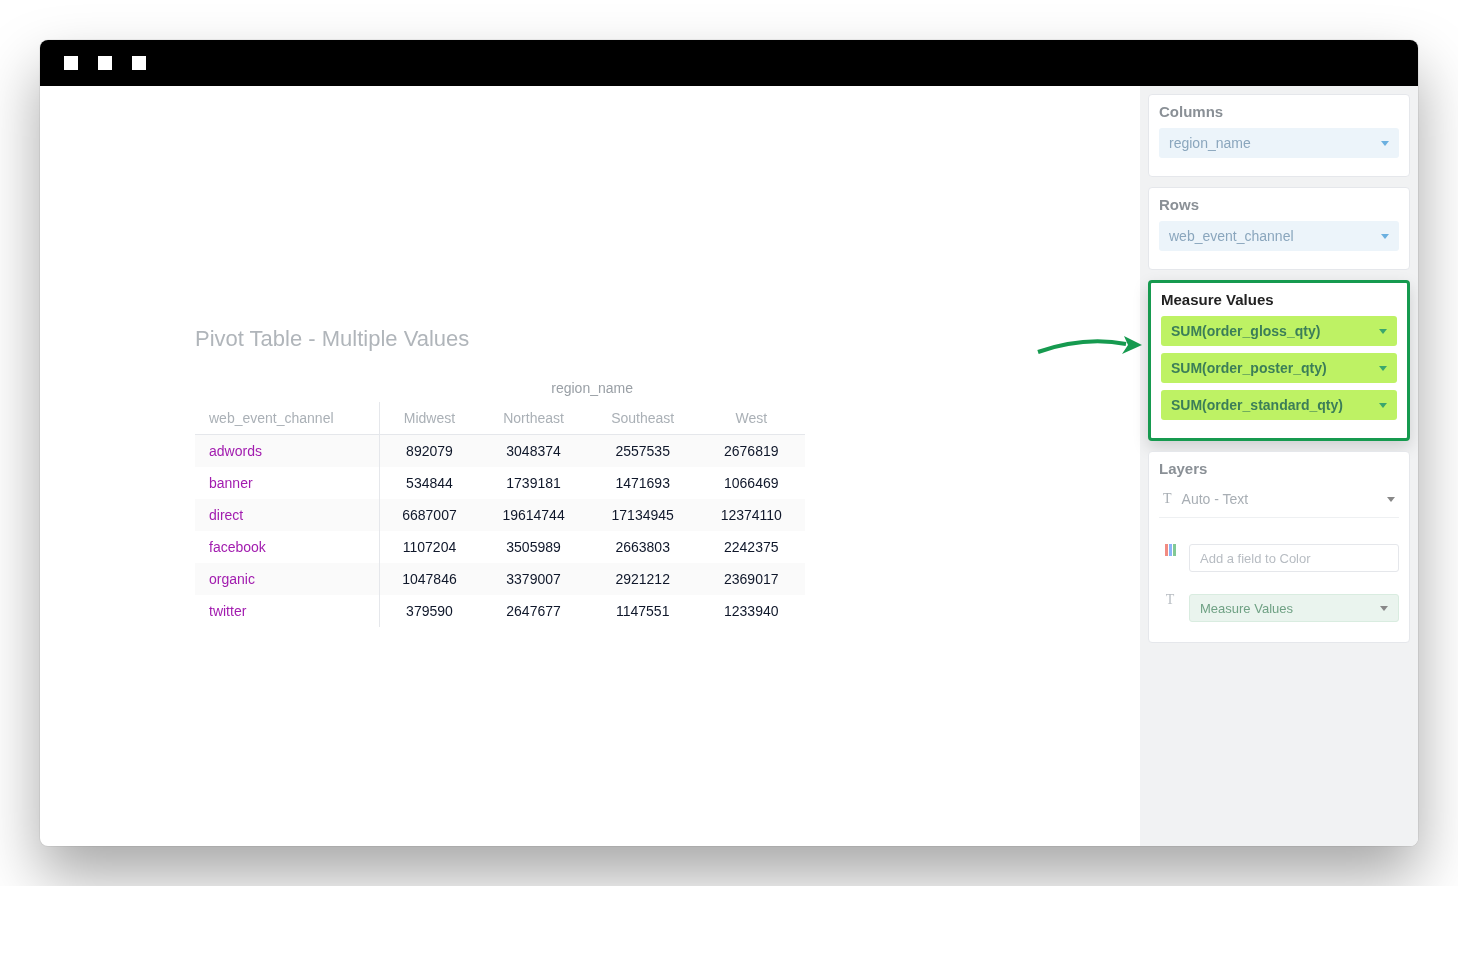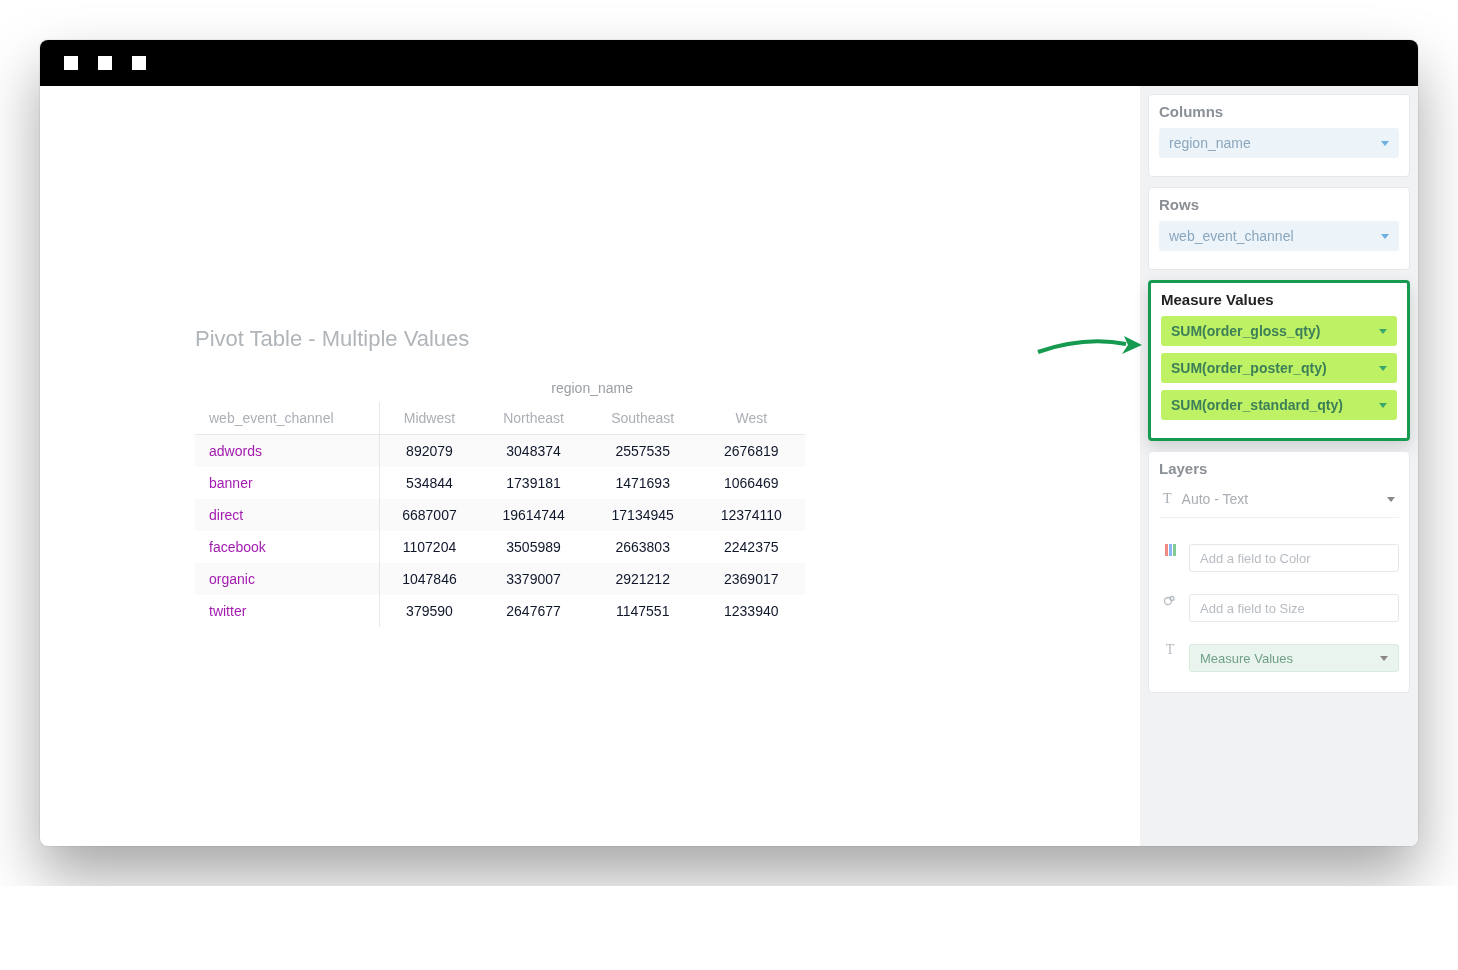--- a/index.html
+++ b/index.html
@@ -348,31 +348,20 @@
                 <span style="background:#f28b82"></span>
                 <span style="background:#8ab4f8"></span>
                 <span style="background:#81c995"></span>
               </span>
           </span>
           <div class="layer-field">
             <span>Add a field to Color</span>
           </div>
         </div>
 
-        <div class="layer-row">
-          <span class="layer-icon">
-            <svg width="14" height="14" viewBox="0 0 14 14">
-                <circle cx="5" cy="8" r="3.5" fill="none" stroke="#b7bcc2" stroke-width="1.3"></circle>
-                <circle cx="9" cy="5.5" r="2" fill="none" stroke="#b7bcc2" stroke-width="1.3"></circle>
-              </svg>
-          </span>
-          <div class="layer-field">
-            <span>Add a field to Size</span>
-          </div>
-        </div>
 
         <div class="layer-row">
           <span class="layer-icon" style="font-family:serif;">T</span>
           <div class="layer-field filled">
             <span>Measure Values</span>
             <span class="caret"></span>
           </div>
         </div>
 
       </div>

